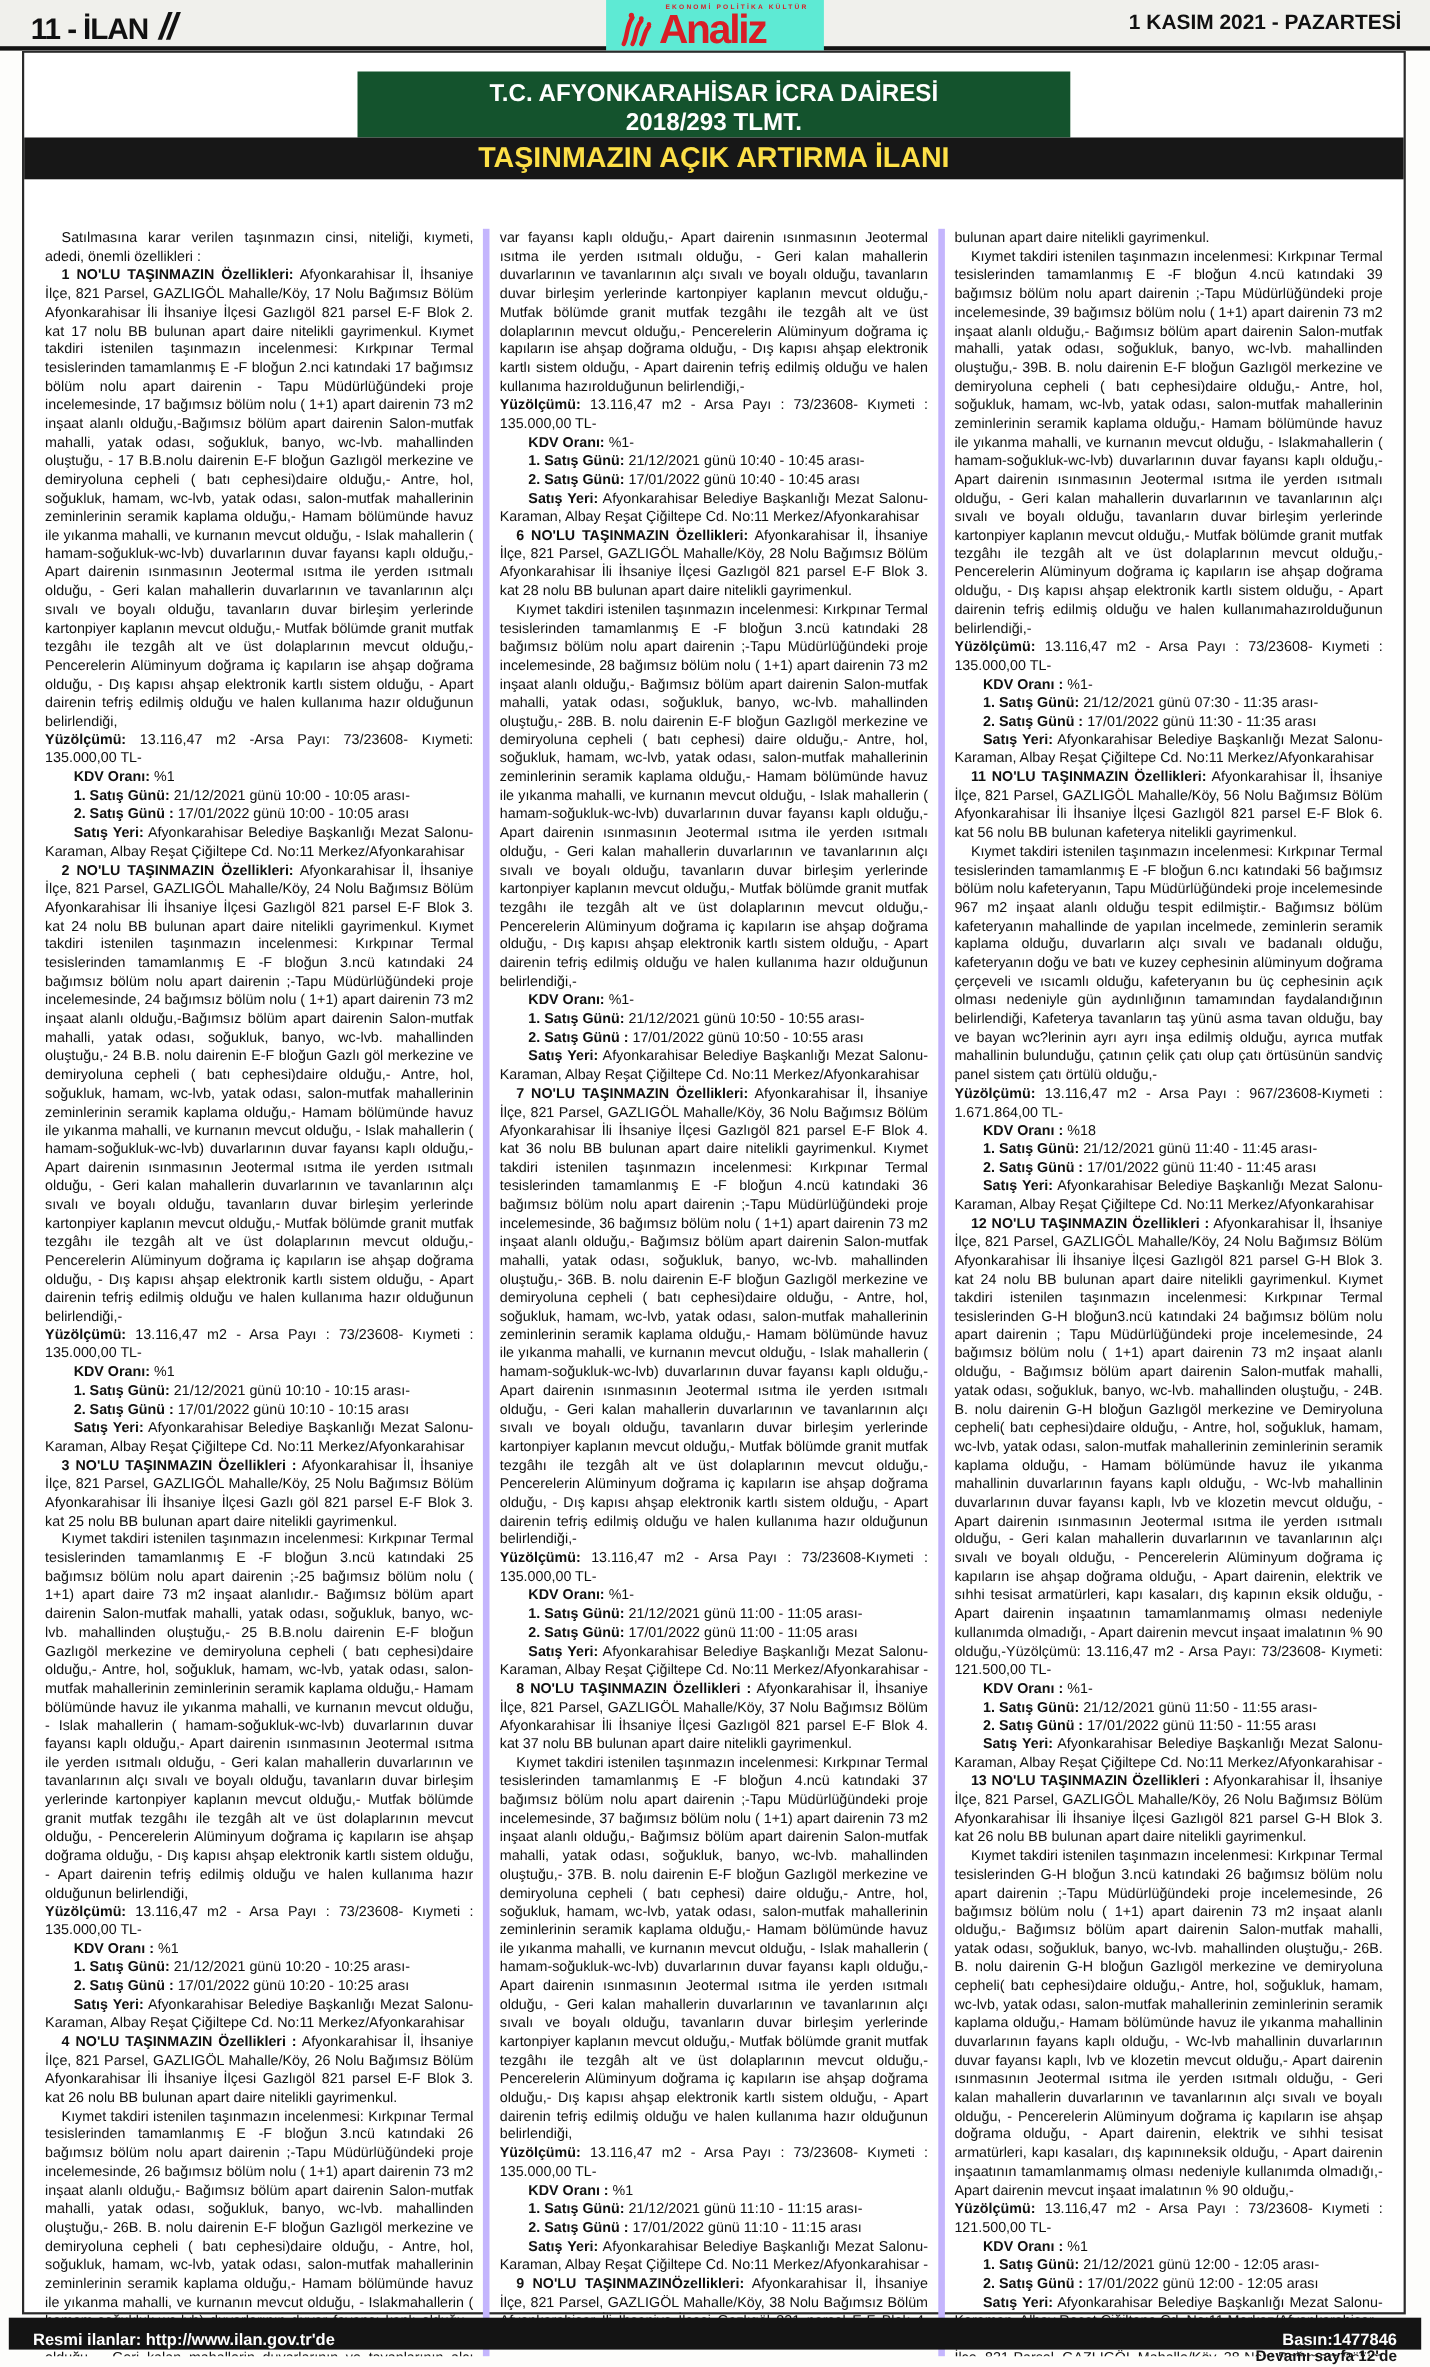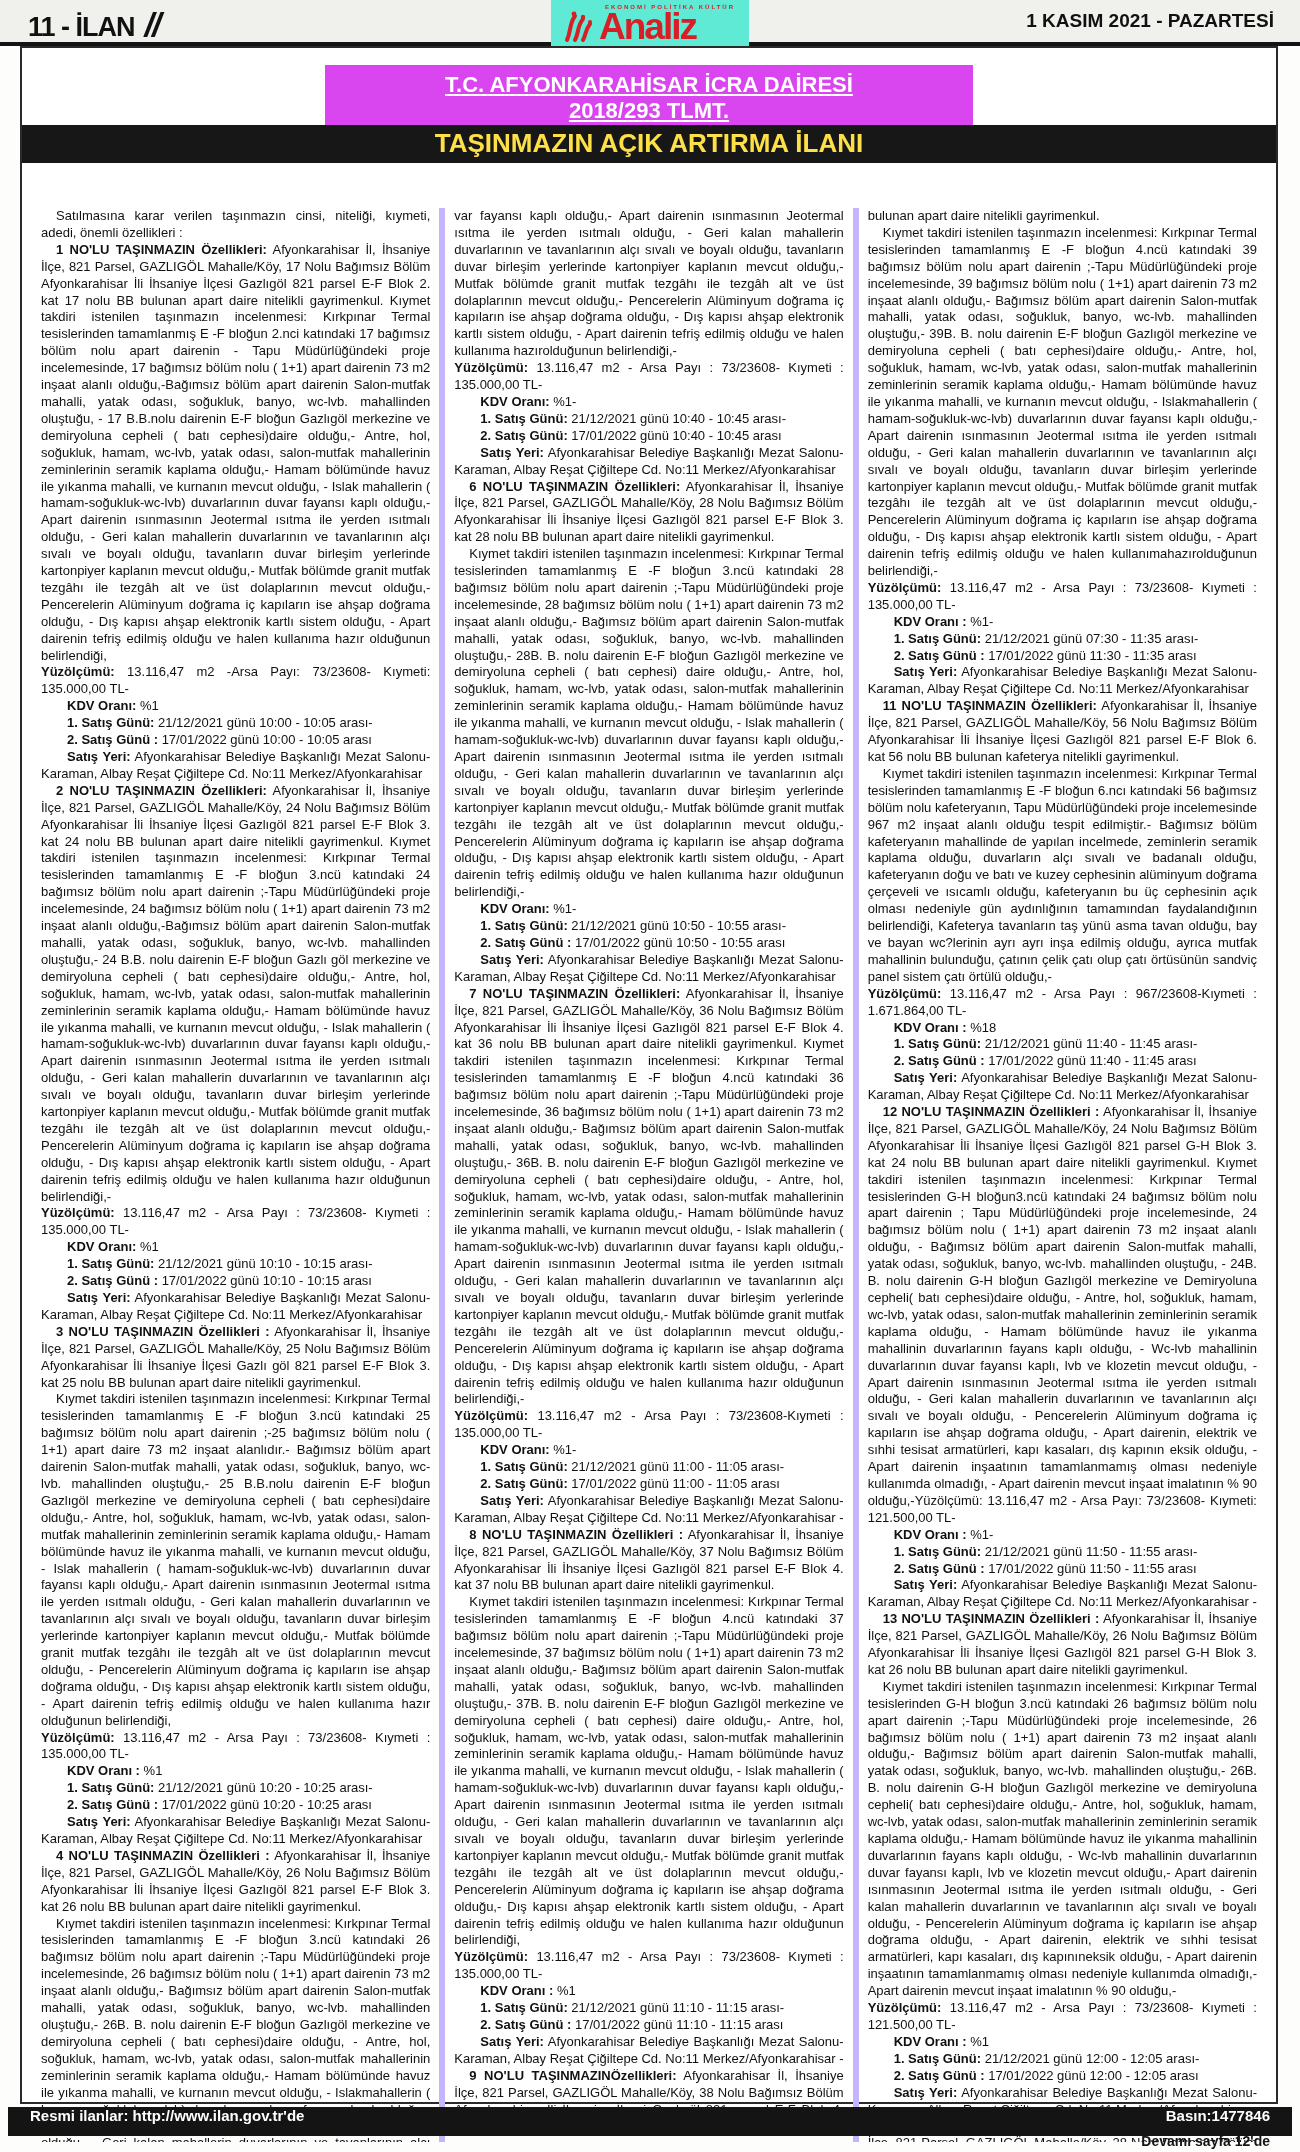--- a/index.html
+++ b/index.html
@@ -13,39 +13,39 @@
   .logo{position:absolute;left:50%;top:0;transform:translateX(-50%);text-align:left;height:60px;
         background:#5eead4;padding:2px 14px 4px 10px;}
   .logo-row{display:flex;align-items:flex-end;}
   .logo-tag{font-size:6px;font-weight:bold;color:#d81e26;letter-spacing:2px;margin:2px 0 0 44px;}
   .logo-name{font-size:37px;font-weight:900;color:#d81e26;letter-spacing:-2px;line-height:34px;}
   .logo-icon{width:34px;height:34px;margin-right:4px;}
   .date{position:absolute;right:26px;top:10px;font-size:19px;font-weight:bold;letter-spacing:0px;}
   
   .frame{position:absolute;left:20px;top:46px;width:1258px;height:2058px;
          border:2px solid #2a2a2a;background:#fff;box-sizing:border-box;}
-  .title-box{width:648px;margin:17px auto 0;background:#d946ef;color:#fff;text-align:center;
-             padding:7px 0 2px;text-decoration:underline;}
+  .title-box{width:648px;margin:17px auto 0;background:#14532d;color:#fff;text-align:center;
+             padding:7px 0 2px;}
   .t1{font-size:22px;font-weight:bold;line-height:26px;letter-spacing:0;}
   .t2{font-size:22px;font-weight:bold;line-height:25px;}
   .title-strip{width:100%;background:#171717;color:#fde047;text-align:center;
                font-size:26px;font-weight:bold;line-height:30px;padding:3px 0 5px;}
   
   .cols{display:flex;padding:6px 10px 0 10px;box-sizing:border-box;margin-top:39px;}
   .col{flex:1;height:1934px;overflow:hidden;font-size:13px;line-height:16.9px;
        text-align:justify;padding:0 9px;}
   .col + .col{border-left:6px solid #c4b5fd;}
   .para{margin:0;}
   .para.b,.para.p{text-indent:15px;}
   .para.c,.para.m{text-indent:0;}
   .para.k,.para.s,.para.v{text-indent:26px;}
   .para b{font-weight:bold;}
   
   .footer-bar{position:absolute;left:8px;right:8px;top:2107px;height:29px;background:#141414;
-              color:#fff;display:flex;justify-content:space-between;align-items:flex-start;
+              color:#fff;display:flex;justify-content:space-between;align-items:flex-end;
               padding:0 22px;font-size:15px;font-weight:bold;}
   .continuation{position:absolute;right:30px;top:2133px;font-size:14px;font-weight:bold;color:#141414;}
 </style>
 </head>
 <body>
 
 <div class="header">
   <div class="pageno"><span>11 - İLAN</span><span class="slashes">//</span></div>
   <div class="logo">
     <div class="logo-tag">EKONOMİ POLİTİKA KÜLTÜR</div>

